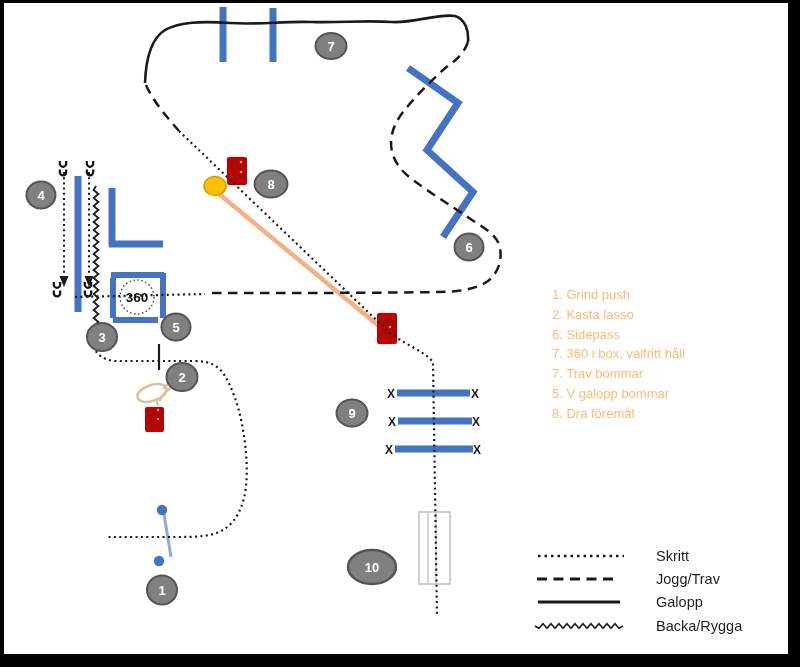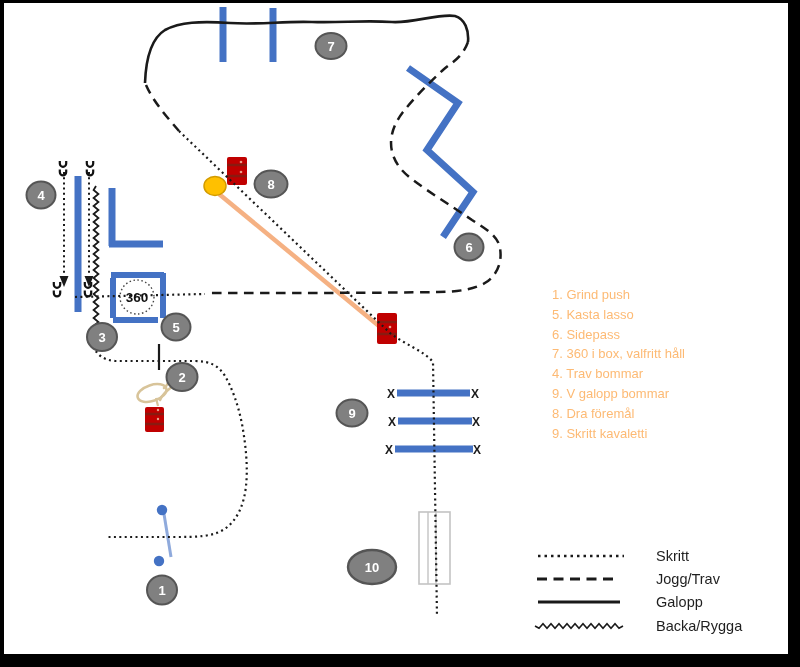--- a/index.html
+++ b/index.html
@@ -194,21 +194,20 @@
       <line x1="538" y1="602" x2="620" y2="602" stroke="#1a1a1a" stroke-width="3"></line>
       <text class="legend-label" x="656" y="607">Galopp</text>
 
       <path fill="none" stroke="#1a1a1a" stroke-width="1.6" d="M535,626 L539.0,628.2 L543.0,623.8 L547.0,628.2 L551.0,623.8 L555.0,628.2 L559.0,623.8 L563.0,628.2 L567.0,623.8 L571.0,628.2 L575.0,623.8 L579.0,628.2 L583.0,623.8 L587.0,628.2 L591.0,623.8 L595.0,628.2 L599.0,623.8 L603.0,628.2 L607.0,623.8 L611.0,628.2 L615.0,623.8 L619.0,628.2 L623.0,626.0"></path>
       <text class="legend-label" x="656" y="631">Backa/Rygga</text>
     </g>
   </svg>
 
   <div class="exercise-list">
     <div>1. Grind push</div>
-    <div>5. Kasta lasso</div>
+    <div>2. Kasta lasso</div>
     <div>6. Sidepass</div>
     <div>7. 360 i box, valfritt håll</div>
-    <div>4. Trav bommar</div>
-    <div>9. V galopp bommar</div>
+    <div>7. Trav bommar</div>
+    <div>5. V galopp bommar</div>
     <div>8. Dra föremål</div>
-    <div>9. Skritt kavaletti</div>
   </div>
 </div>
 
 </body></html>

